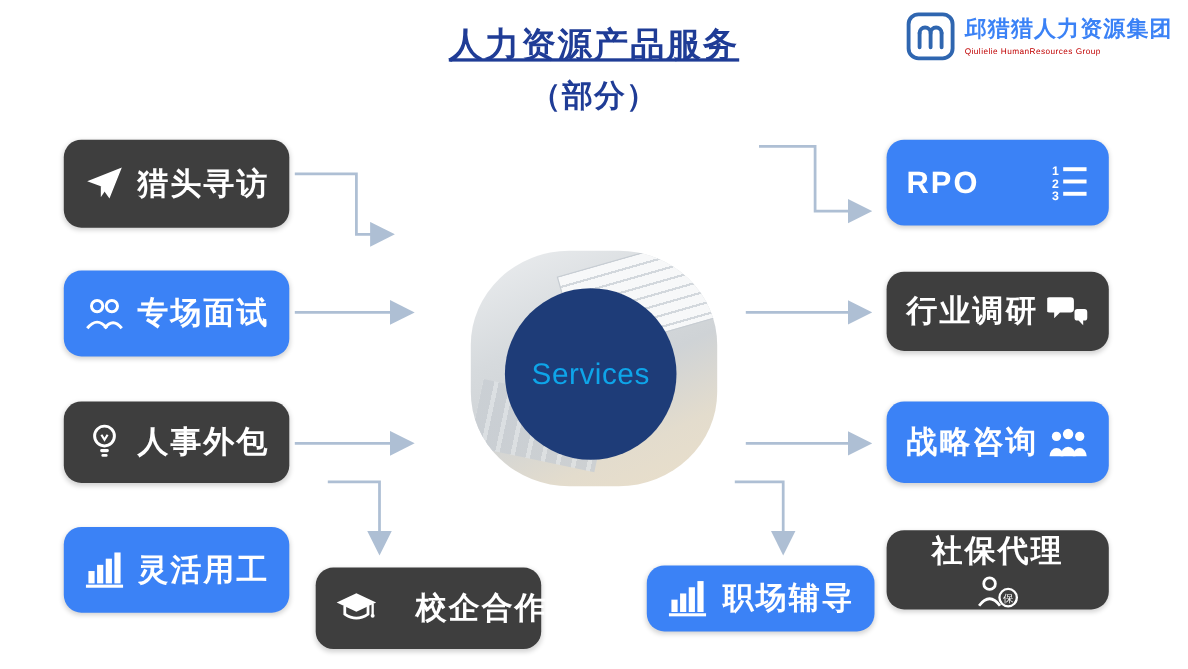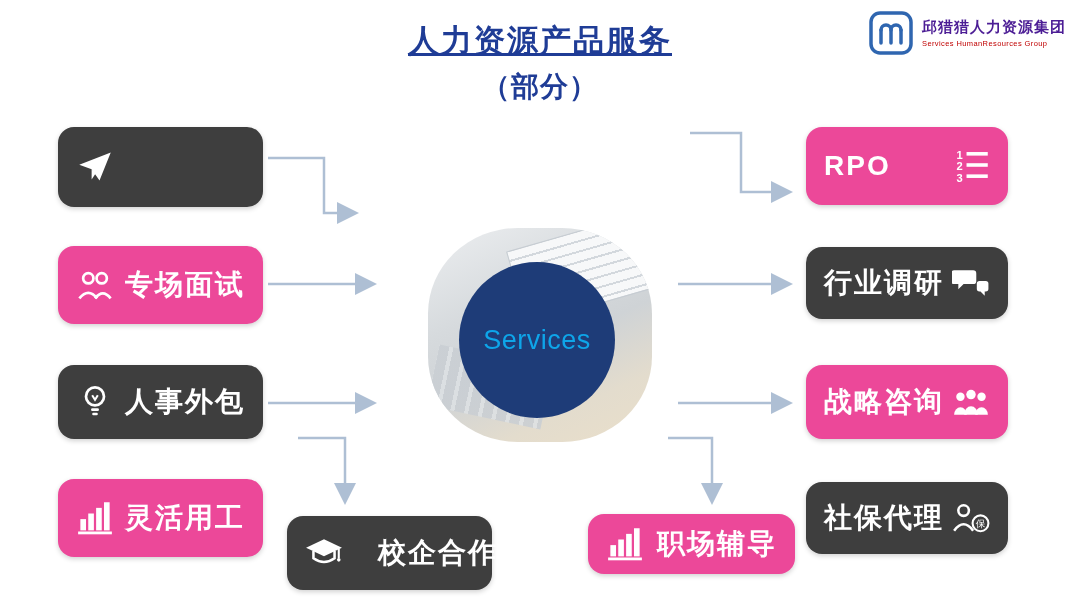--- a/index.html
+++ b/index.html
@@ -8,21 +8,21 @@
     font-family:"Liberation Sans", sans-serif;
   }
   
   .title-wrap{position:absolute;top:20px;left:0;width:100%;text-align:center;color:#1f3c96;}
   .title-main{font-size:31px;font-weight:bold;letter-spacing:2px;text-decoration:underline;}
   .title-sub{font-size:28px;font-weight:bold;margin-top:6px;letter-spacing:1px;}
   
   .logo{position:absolute;top:10px;right:14px;display:flex;align-items:center;gap:8px;}
   .logo-mark{width:46px;height:46px;display:block;}
   .logo-text{display:flex;flex-direction:column;line-height:1.25;}
-  .logo-cn{color:#4c1d95;font-weight:bold;font-size:15px;letter-spacing:1px;}
+  .logo-cn{color:#3b82f6;font-weight:bold;font-size:20px;letter-spacing:1px;}
   .logo-en{color:#c00000;font-size:7.5px;letter-spacing:.4px;margin-top:2px;}
   
   .photo{
     position:absolute;left:428px;top:228px;width:224px;height:214px;border-radius:40%;
     overflow:hidden;
     background:linear-gradient(155deg,#eceef0 0%,#d6dadd 35%,#cfd3d6 55%,#e3dccd 78%,#eadfca 100%);
   }
   .photo::before{
     content:"";position:absolute;right:6px;top:4px;width:130px;height:74px;
     background:repeating-linear-gradient(#f7f8f9 0 8px,#d3d8dd 8px 10px);
@@ -37,21 +37,21 @@
     position:absolute;left:459px;top:262px;width:156px;height:156px;border-radius:50%;
     background:#1e3c78;color:#0ea5e9;display:flex;align-items:center;justify-content:center;
     font-size:27px;letter-spacing:.5px;z-index:3;
   }
   
   .box{
     position:absolute;border-radius:16px;display:flex;align-items:center;
     justify-content:space-between;padding:0 18px;box-sizing:border-box;
     color:#ffffff;box-shadow:0 2px 5px rgba(0,0,0,.18);z-index:2;
   }
-  .box.blue{background:#ec4899;}
+  .box.blue{background:#3b82f6;}
   .box.gray{background:#3e3e3e;}
   .box .label{font-size:28px;font-weight:bold;letter-spacing:2px;white-space:nowrap;}
   .box .icon{width:38px;height:36px;display:flex;align-items:center;justify-content:center;flex:0 0 auto;}
   .box .icon svg{width:100%;height:100%;display:block;}
   
   .connectors{position:absolute;left:0;top:0;z-index:1;pointer-events:none;}
   .connectors polyline{stroke:#aebfd4;stroke-width:2.5;fill:none;}
 </style>
 </head>
 <body>
@@ -64,21 +64,21 @@
   </div>
 
   <div class="logo">
     <svg class="logo-mark" viewBox="0 0 46 46">
       <rect x="3" y="3" width="40" height="40" rx="9" fill="none" stroke="#2f66b0" stroke-width="3.5"></rect>
       <path d="M13,33 V20 M23,33 V20 M33,33 V20" stroke="#2f66b0" stroke-width="3.5" stroke-linecap="round" fill="none"></path>
       <path d="M13,20 a5,5 0 0 1 10,0 M23,20 a5,5 0 0 1 10,0" stroke="#2f66b0" stroke-width="3.5" stroke-linecap="round" fill="none"></path>
     </svg>
     <div class="logo-text">
       <span class="logo-cn">邱猎猎人力资源集团</span>
-      <span class="logo-en">Services HumanResources Group</span>
+      <span class="logo-en">Qiulielie HumanResources Group</span>
     </div>
   </div>
 
   <svg class="connectors" width="1080" height="608">
     <defs>
       <marker id="arr" markerWidth="9" markerHeight="9" refX="7" refY="4.5" orient="auto">
         <path d="M0,0 L9,4.5 L0,9 Z" fill="#aebfd4"></path>
       </marker>
     </defs>
     <polyline points="268,158 324,158 324,213 354,213" marker-end="url(#arr)"></polyline>
@@ -96,20 +96,21 @@
     <span>Services</span>
   </div>
 
   <div class="box gray" style="left:58px;top:127px;width:205px;height:80px;">
     <span class="icon">
       <svg viewBox="0 0 32 32">
           <polygon points="2,14 30,3 20,28 13,18" fill="#fff"></polygon>
           <polygon points="13,18 13,27 17,21" fill="#fff"></polygon>
         </svg>
     </span>
+    <span class="label">猎头寻访</span>
   </div>
 
   <div class="box blue" style="left:58px;top:246px;width:205px;height:78px;">
     <span class="icon">
       <svg viewBox="0 0 34 28" fill="none" stroke="#fff" stroke-width="2.4">
         <circle cx="11" cy="8" r="4.6"></circle>
           <circle cx="23" cy="8" r="4.6"></circle>
         <path d="M3,26 q8,-10 16,0"></path>
           <path d="M17,26 q7,-9 14,0"></path>
       </svg>
@@ -198,21 +199,21 @@
         <circle cx="8" cy="9" r="4"></circle>
           <circle cx="18" cy="7" r="4.5"></circle>
           <circle cx="28" cy="9" r="4"></circle>
         <path d="M2,26 a6,7 0 0 1 12,0 z"></path>
           <path d="M11.5,26 a6.5,8 0 0 1 13,0 z"></path>
           <path d="M22,26 a6,7 0 0 1 12,0 z"></path>
       </svg>
     </span>
   </div>
 
-  <div class="box gray" style="left:806px;top:482px;width:202px;height:72px;">
+  <div class="box gray" style="left:806px;top:482px;width:202px;height:72px;flex-direction:column;">
     <span class="label">社保代理</span>
     <span class="icon">
       <svg viewBox="0 0 36 30">
         <circle cx="11" cy="8" r="5" fill="none" stroke="#fff" stroke-width="2.4"></circle>
         <path d="M2,27 q9,-12 18,0" fill="none" stroke="#fff" stroke-width="2.4"></path>
         <circle cx="27" cy="20" r="7.5" fill="none" stroke="#fff" stroke-width="2"></circle>
         <text x="27" y="23.5" text-anchor="middle" font-size="9" fill="#fff" font-family="Liberation Sans, sans-serif">保</text>
       </svg>
     </span>
   </div>

